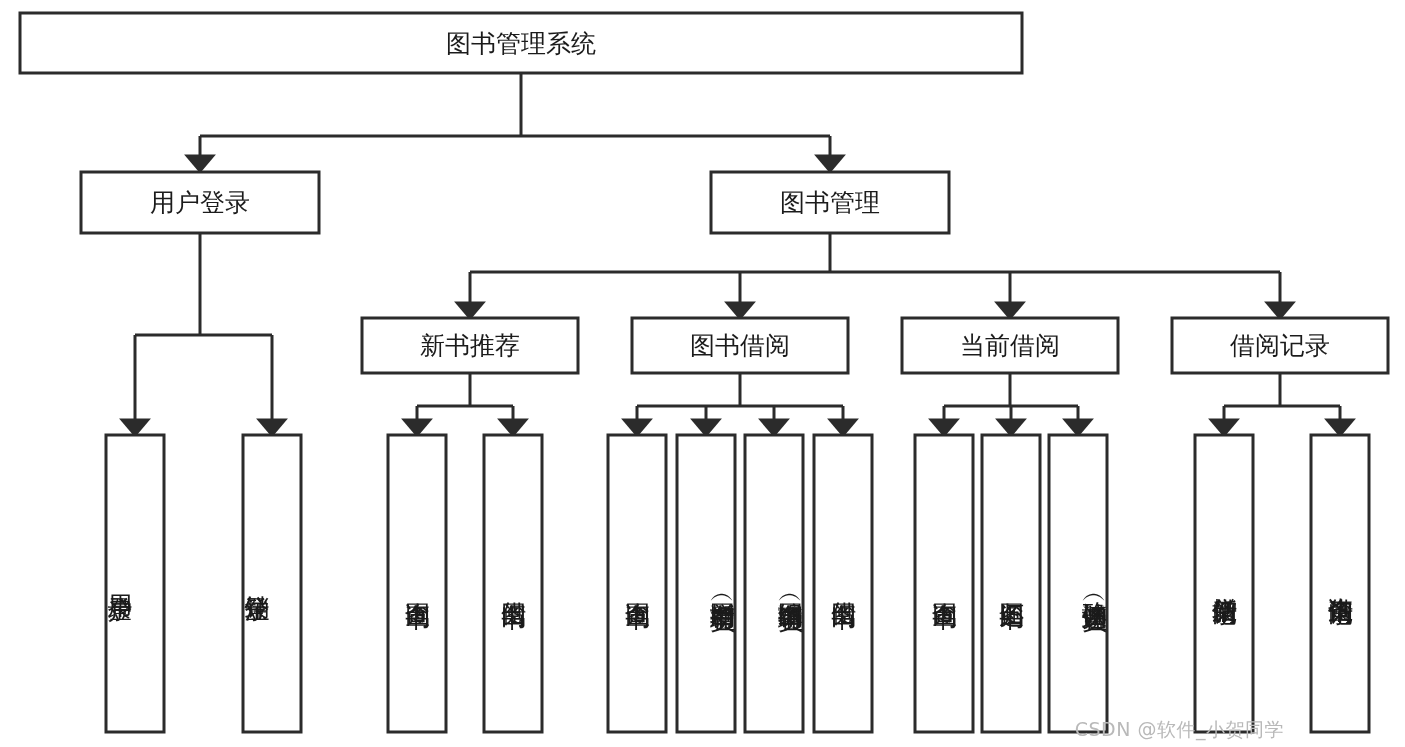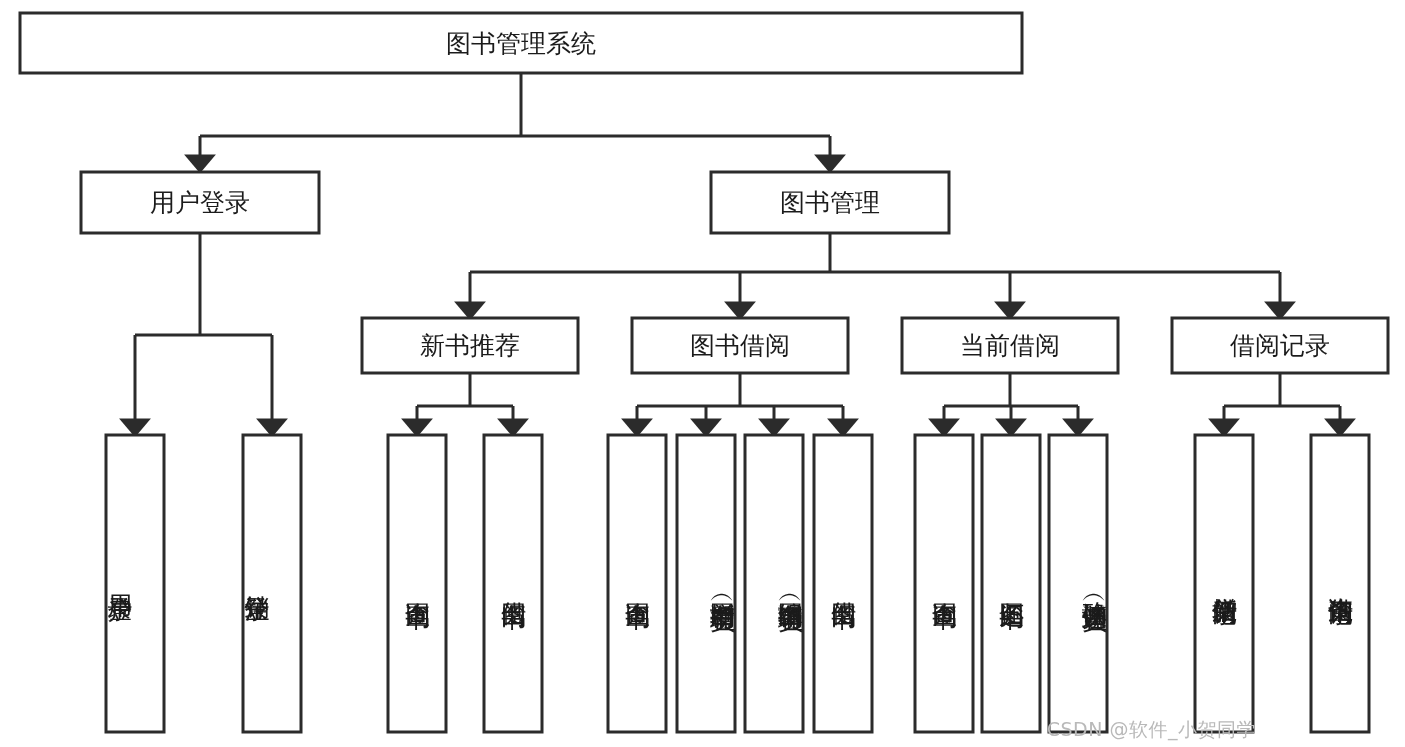--- a/index.html
+++ b/index.html
@@ -1,21 +1,21 @@
 <!DOCTYPE html>
 <html><head>
 <meta charset="utf-8">
 <style>
   html,body{margin:0;padding:0;background:#ffffff;}
   body{
     width:1405px;height:747px;
     font-family:"DejaVu Sans","Liberation Sans",sans-serif;
     overflow:hidden;position:relative;
   }
-  #diagram-root{position:relative;width:1264px;height:747px;}
+  #diagram-root{position:relative;width:1264px;height:747px;padding-left:28px;}
   svg.diagram{position:absolute;left:0;top:0;width:1405px;height:747px;display:block;}
   .node-rect{fill:#ffffff;stroke:#2b2b2b;stroke-width:3;}
   .link{fill:none;stroke:#2b2b2b;stroke-width:3;stroke-linecap:butt;}
   .node-label{
     fill:#1b1b1b;
     font-family:"DejaVu Sans","Liberation Sans",sans-serif;
     text-anchor:middle;
   }
   .label-h{font-size:25px;}
   .vlabel{

